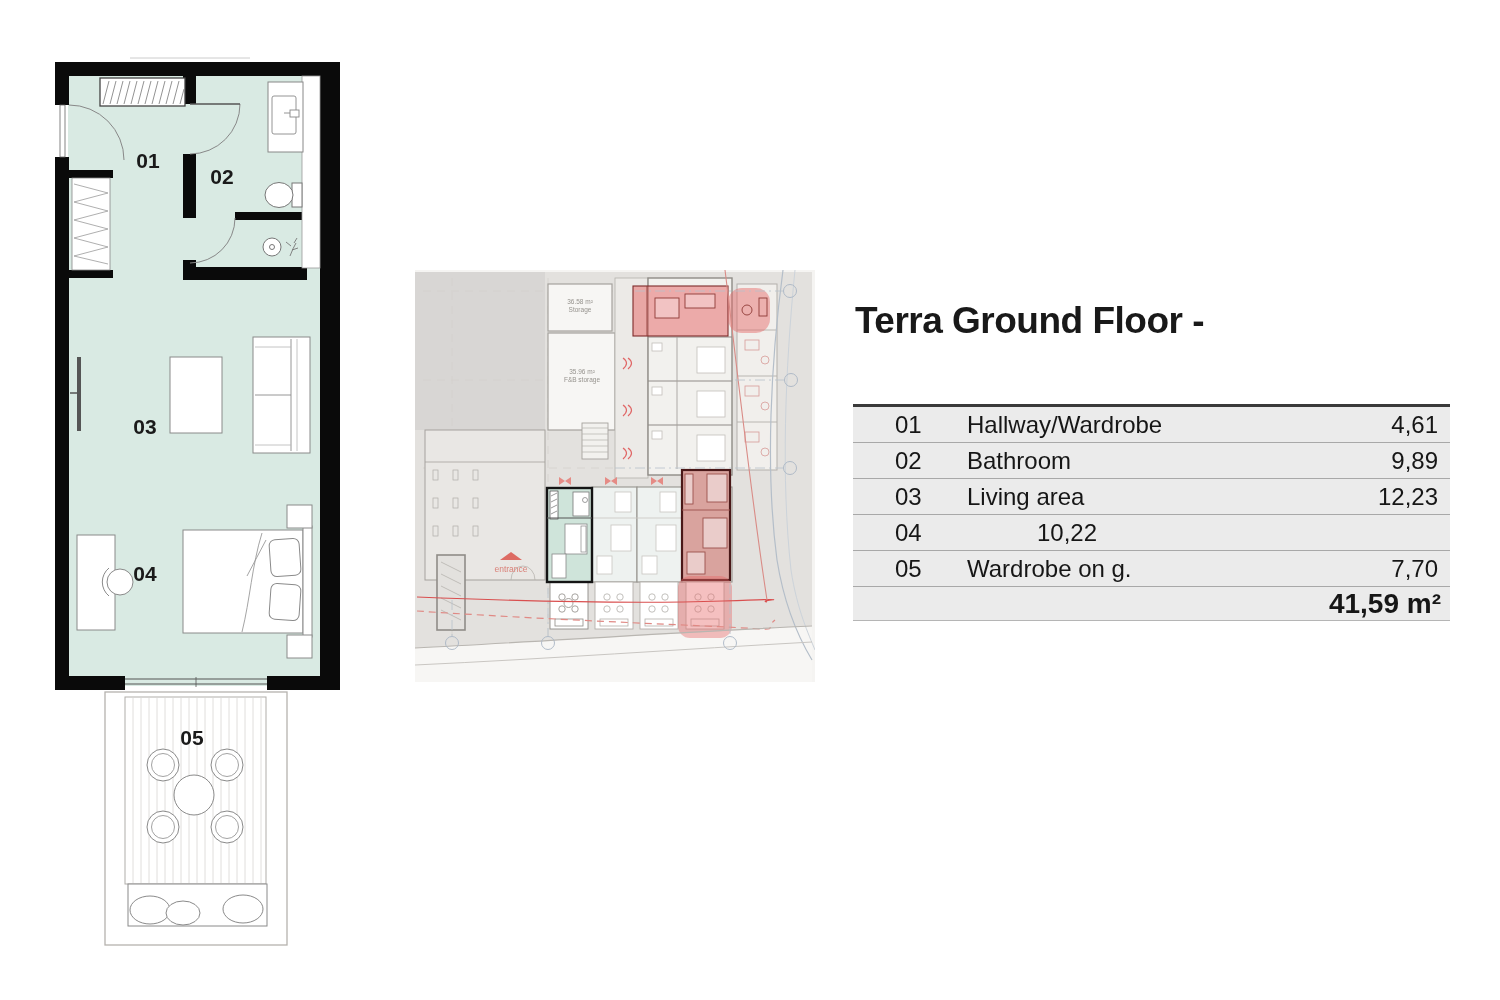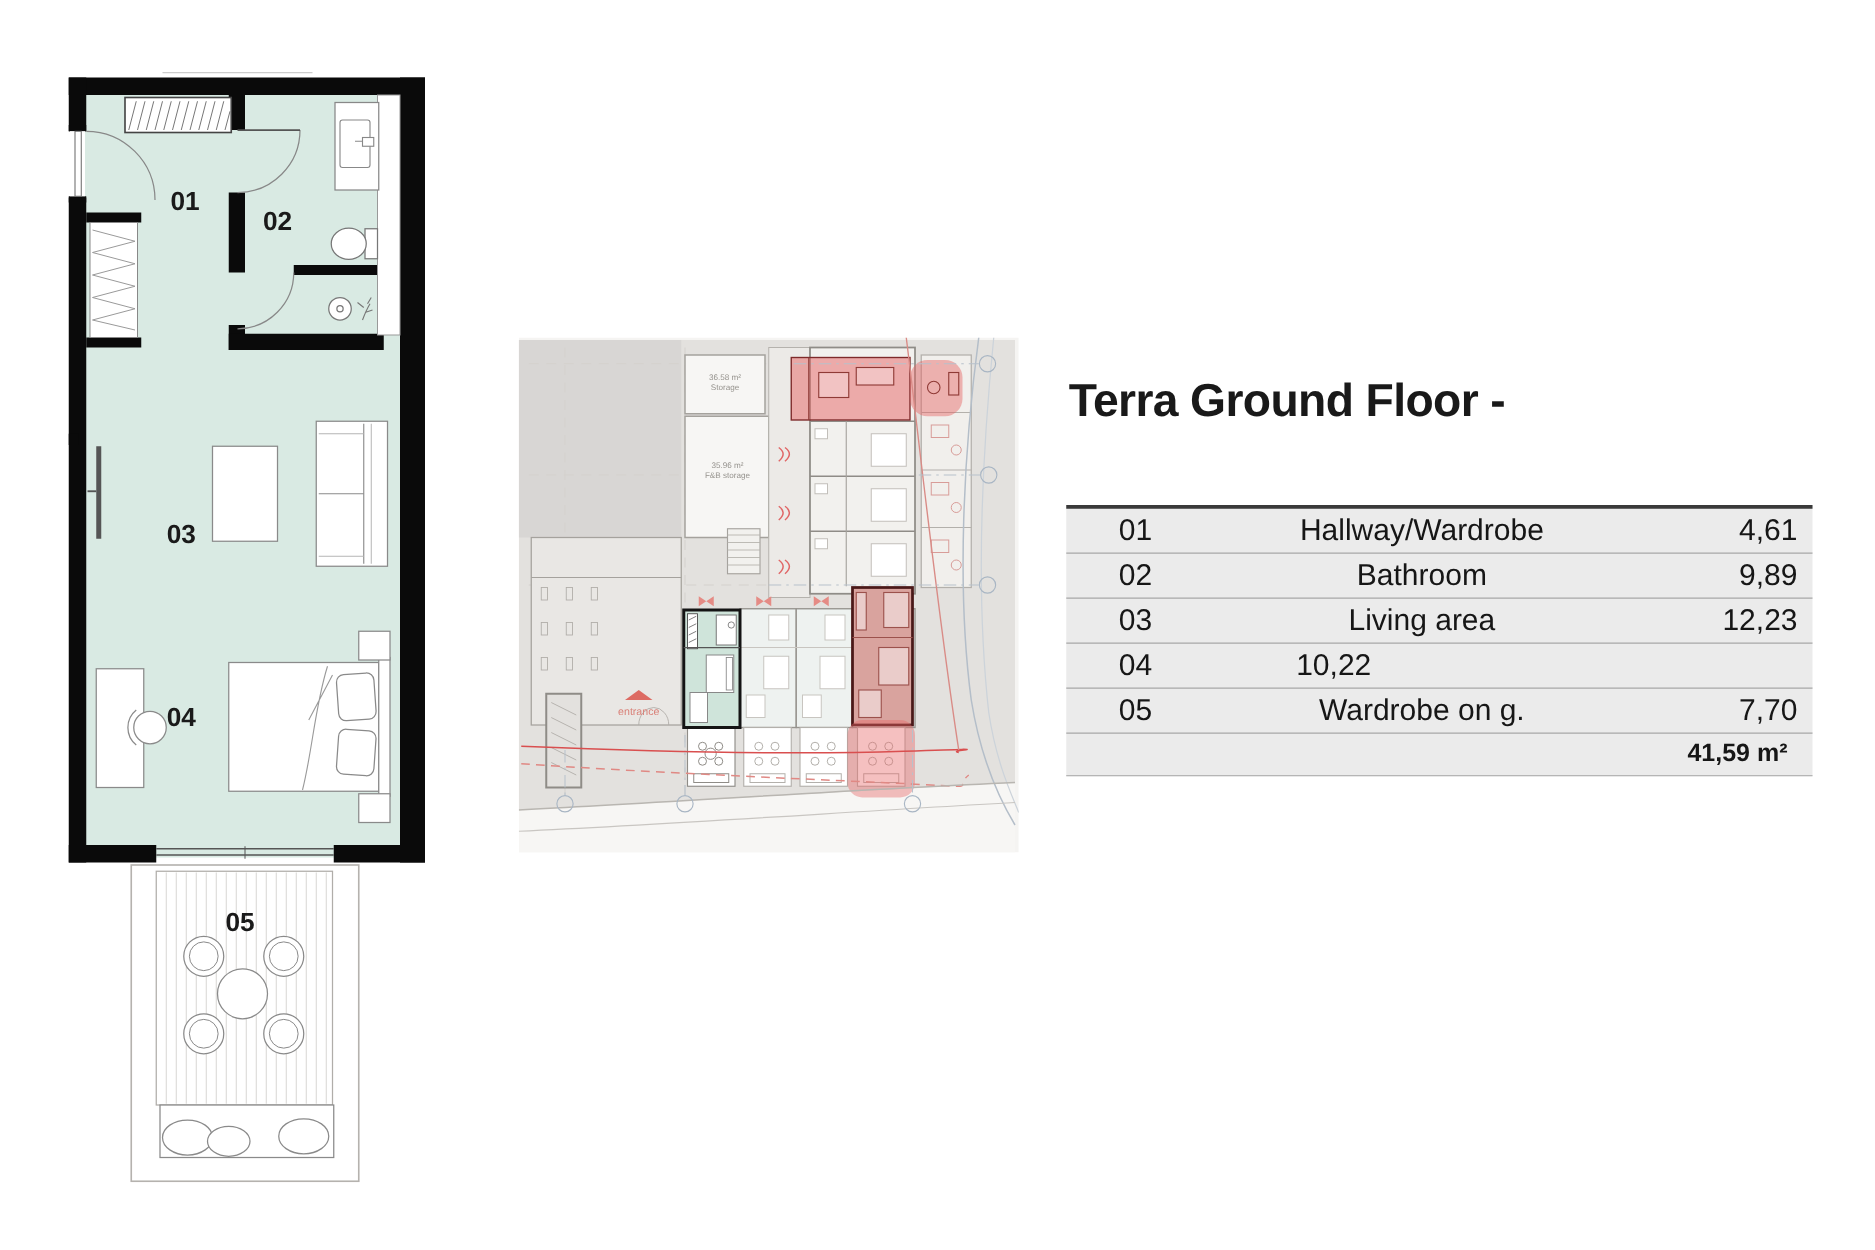--- a/index.html
+++ b/index.html
@@ -10,24 +10,24 @@
   .overview-plan{position:absolute;left:415px;top:270px;width:400px;height:412px;}
   .info-title{position:absolute;left:855px;top:298px;width:600px;margin:0;
               font-size:37px;line-height:45px;font-weight:700;color:#191919;letter-spacing:-0.5px;}
   .info-title span{display:block;}
   .area-table{position:absolute;left:853px;top:404px;width:597px;background:#ebebeb;
               border-top:3px solid #3a3a3a;border-bottom:1px solid #b5b5b5;}
   .arow{display:flex;align-items:center;height:35px;border-bottom:1px solid #a8a8a8;
         font-size:24px;color:#161616;}
   .arow:last-child{border-bottom:none;}
   .num{width:72px;padding-left:42px;}
-  .rname{flex:1;text-align:center;}
+  .rname{flex:1;}
   .aval{width:130px;text-align:right;padding-right:12px;}
   .trow{display:flex;justify-content:flex-end;align-items:center;height:33px;
-        font-size:20px;font-weight:700;color:#161616;padding-right:20px;}
+        font-size:28px;font-weight:700;color:#161616;padding-right:9px;}
 </style>
 </head>
 <body>
 
 <div class="page">
 
   <svg class="unit-plan" viewBox="40 50 320 910">
 
     <rect x="60" y="66" width="268" height="620" fill="#d9eae3"></rect>
     <line x1="130" y1="58" x2="250" y2="58" stroke="#cccccc" stroke-width="1"></line>

